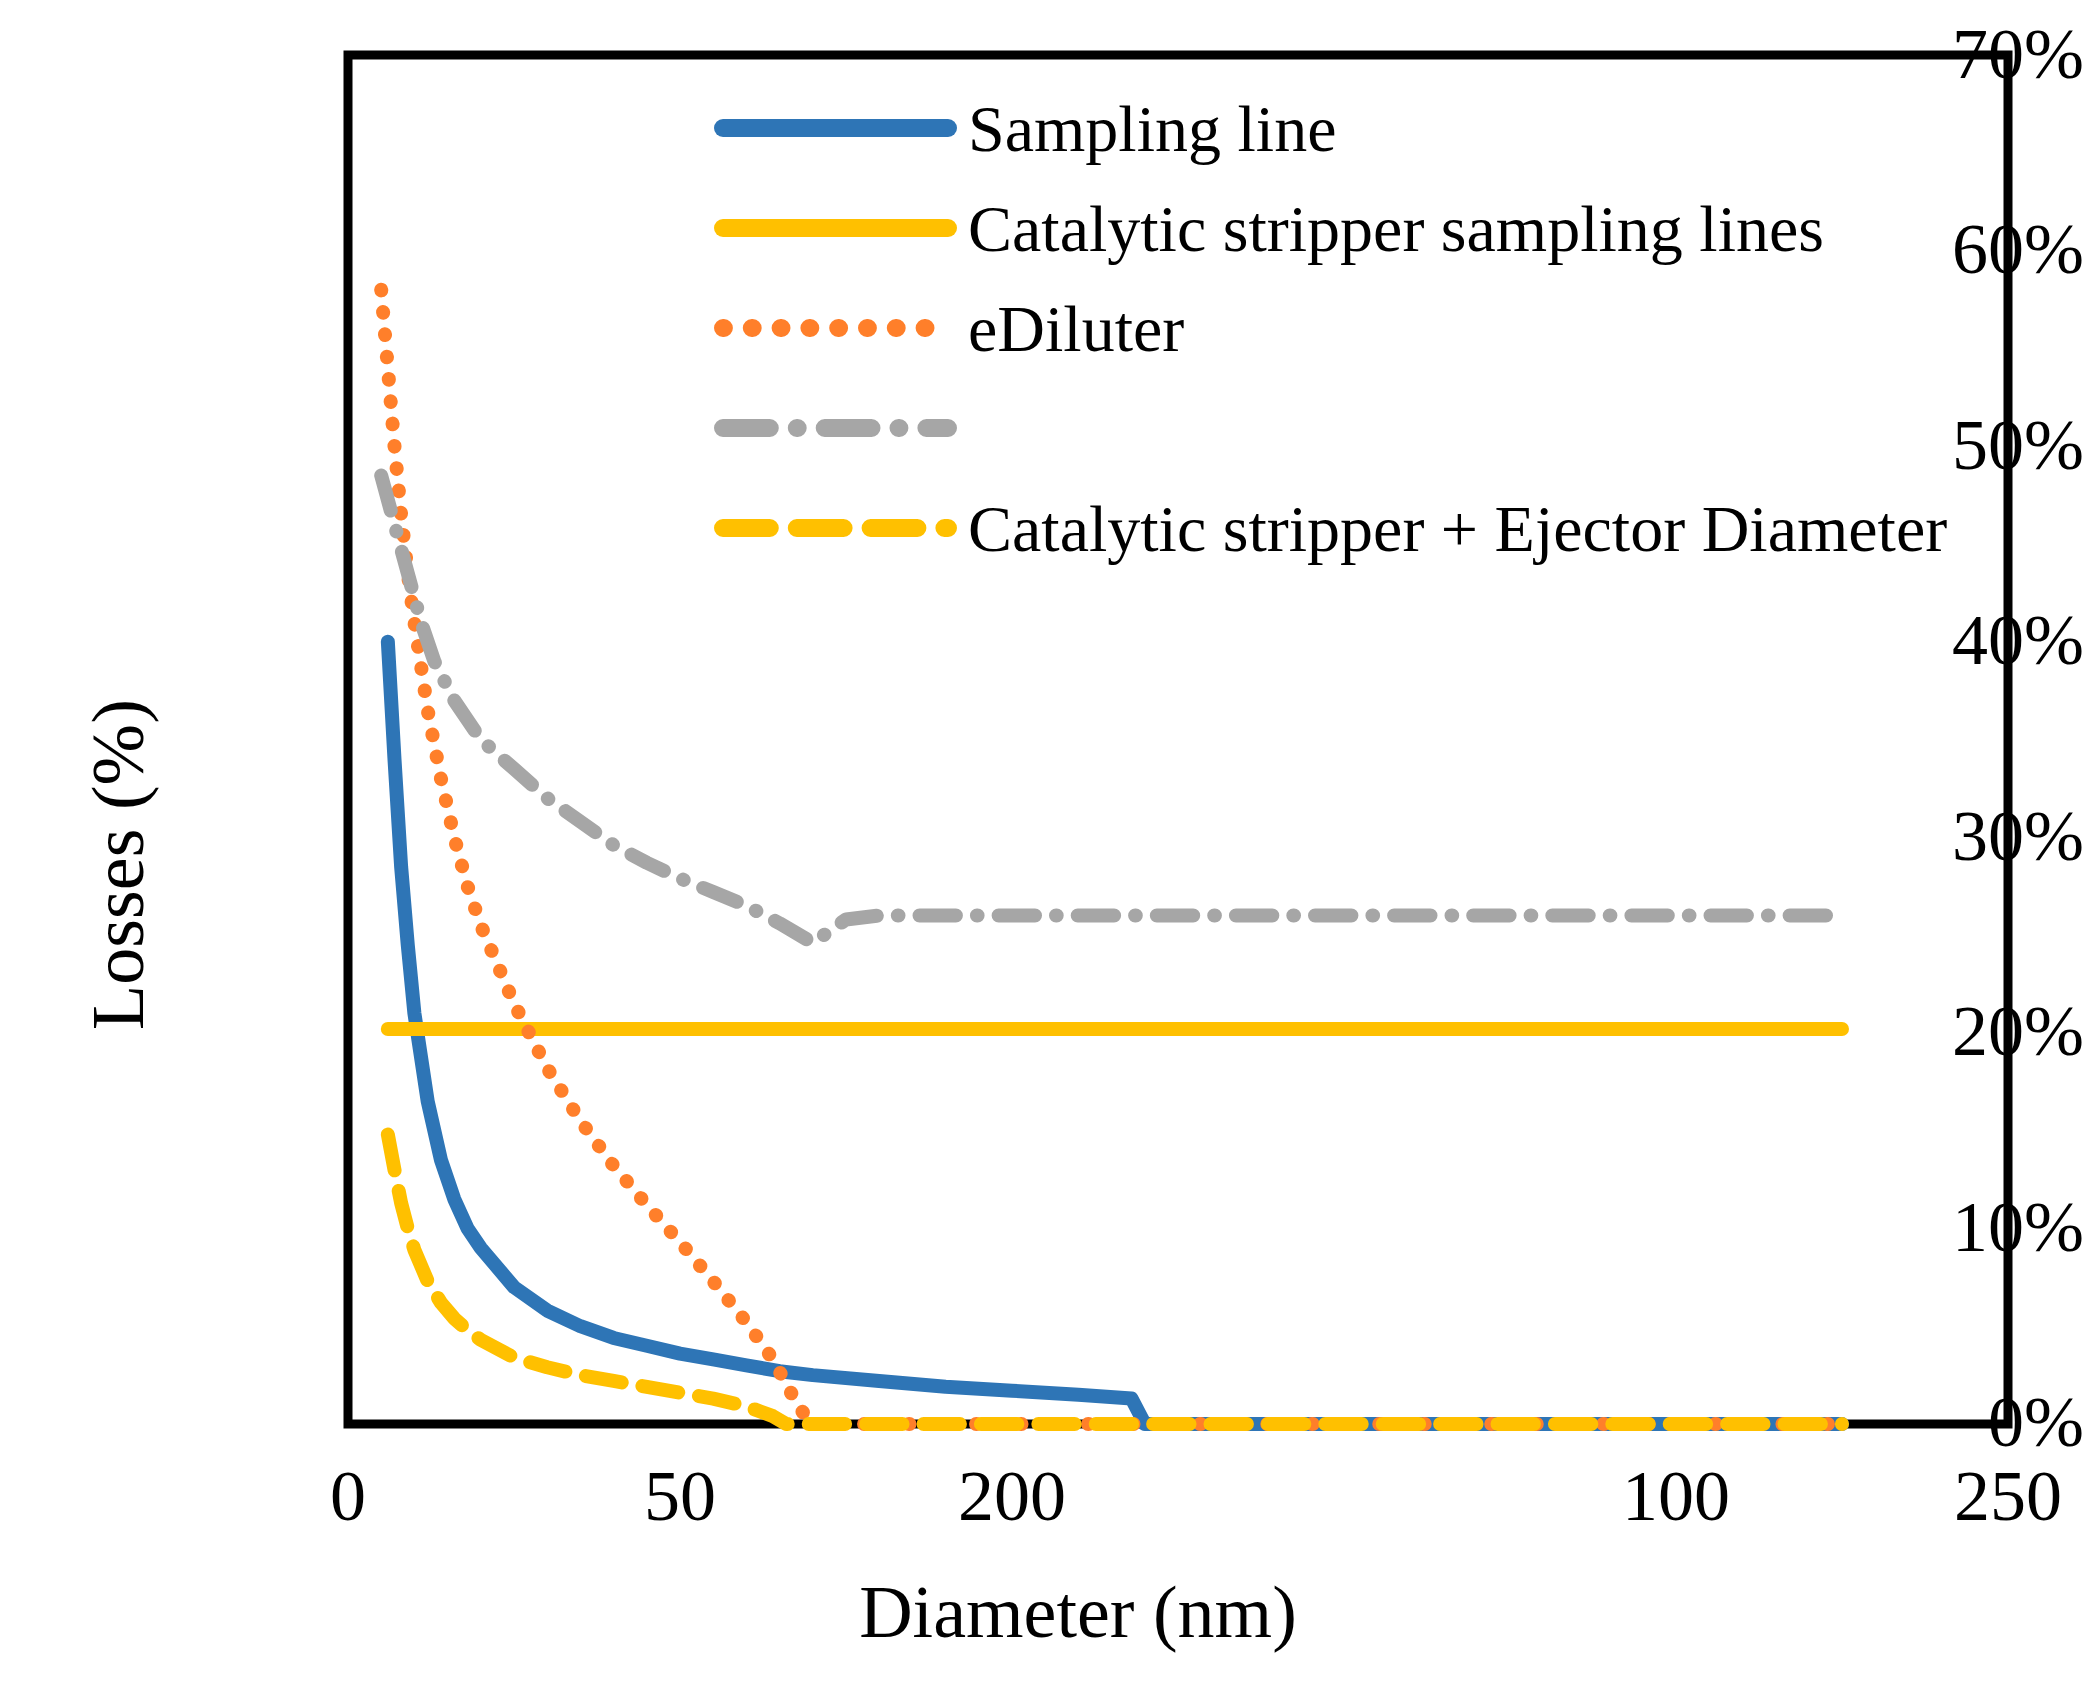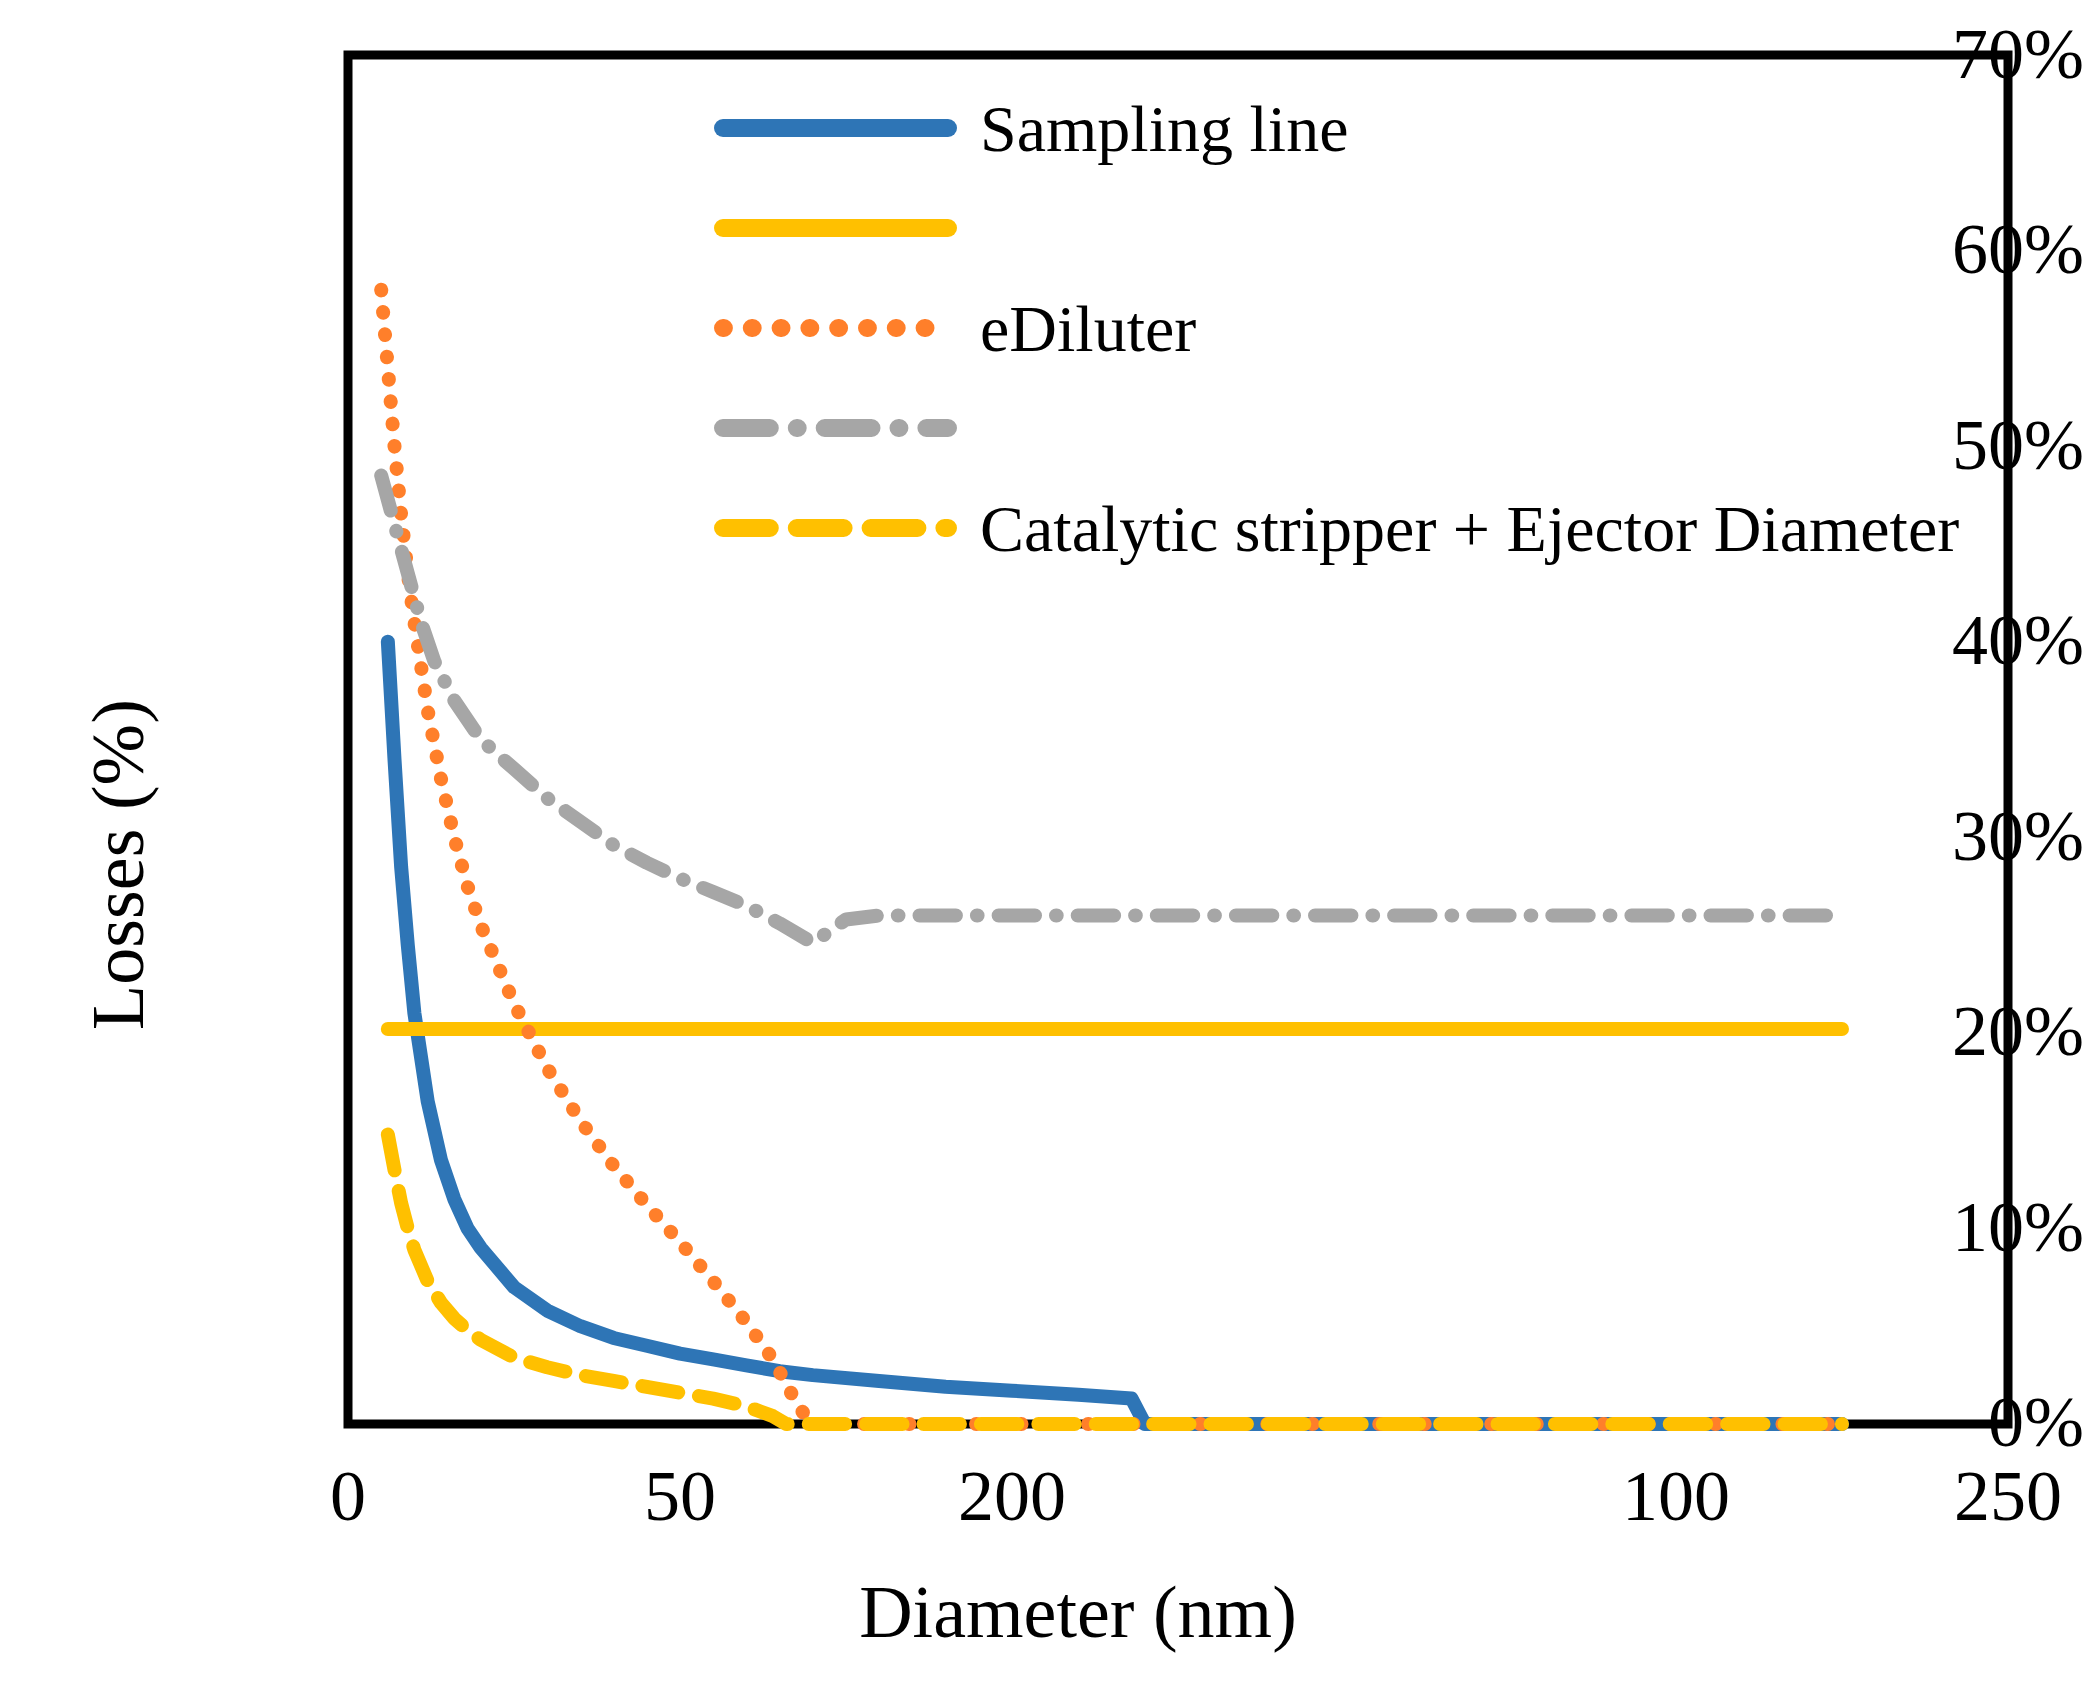--- a/index.html
+++ b/index.html
@@ -6,21 +6,21 @@
   html,body{margin:0;padding:0;background:#ffffff;}
   body{width:2084px;height:1684px;overflow:hidden;
        font-family:"Liberation Serif","DejaVu Serif",serif;color:#000;}
   #fig{position:relative;width:2084px;height:1684px;}
   .ytick{position:absolute;right:0;text-align:right;font-size:72px;line-height:1;
          white-space:nowrap;}
   .xtick{position:absolute;text-align:center;font-size:72px;line-height:1;white-space:nowrap;}
   #ylab{position:absolute;font-size:74px;white-space:nowrap;
         transform-origin:0 0;transform:rotate(-90deg);}
   #xlab{position:absolute;font-size:74px;white-space:nowrap;text-align:center;}
-  .legtext{position:absolute;font-size:66px;line-height:1;white-space:nowrap;margin-left:12px;}
+  .legtext{position:absolute;font-size:66px;line-height:1;white-space:nowrap;}
   svg{position:absolute;left:0;top:0;}
 </style>
 </head>
 <body>
 
 <div id="fig">
 
   <div class="ytick" style="top:18px;width:310px;">70%</div>
   <div class="ytick" style="top:213px;width:310px;">60%</div>
   <div class="ytick" style="top:409px;width:310px;">50%</div>
@@ -33,20 +33,21 @@
   <div class="xtick" style="left:248px;top:1460px;width:200px;">0</div>
   <div class="xtick" style="left:580px;top:1460px;width:200px;">50</div>
   <div class="xtick" style="left:912px;top:1460px;width:200px;">200</div>
   <div class="xtick" style="left:1576px;top:1460px;width:200px;">100</div>
   <div class="xtick" style="left:1908px;top:1460px;width:200px;">250</div>
 
   <div id="ylab" style="left:76px;top:1030px;">Losses (%)</div>
   <div id="xlab" style="left:678px;top:1570px;width:800px;">Diameter  (nm)</div>
 
   <div class="legtext" style="left:968px;top:96px;">Sampling line</div>
+  <div class="legtext" style="left:968px;top:196px;">Catalytic stripper sampling lines</div>
   <div class="legtext" style="left:968px;top:296px;text-align:right;">eDiluter</div>
   <div class="legtext" style="left:968px;top:496px;">Catalytic stripper + Ejector Diameter</div>
 
   <svg id="plot" width="2084" height="1684">
 
     <rect id="frame" x="348" y="55" width="1660" height="1369" fill="none" stroke="#000000" stroke-width="9"></rect>
     <g id="series-layer">
         <polyline points="387.84,641.71 394.48,759.06 401.12,866.62 407.76,944.85 414.40,1013.30 427.68,1101.31 440.96,1159.98 454.24,1199.09 467.52,1228.43 480.80,1247.99 514.00,1287.10 547.20,1310.57 580.40,1326.21 613.60,1337.95 646.80,1345.77 680.00,1353.59 713.20,1359.46 746.40,1365.33 779.60,1371.20 812.80,1375.11 879.20,1380.97 945.60,1386.84 1012.00,1390.75 1078.40,1394.66 1131.52,1398.58 1144.80,1424.00 1158.08,1424.00 1211.20,1424.00 1344.00,1424.00 1510.00,1424.00 1676.00,1424.00 1842.00,1424.00" fill="none" stroke="#2E75B6" stroke-width="14" stroke-linecap="round" stroke-linejoin="round"></polyline>
         <polyline points="387.84,1028.95 514.00,1028.95 680.00,1028.95 846.00,1028.95 1012.00,1028.95 1178.00,1028.95 1344.00,1028.95 1510.00,1028.95 1676.00,1028.95 1842.00,1028.95" fill="none" stroke="#FFC000" stroke-width="14" stroke-linecap="round" stroke-linejoin="round"></polyline>
         <polyline points="381.20,289.69 387.84,367.91 394.48,446.14 401.12,514.59 407.76,573.26 414.40,622.16 427.68,710.16 440.96,778.61 454.24,837.29 467.52,886.18 480.80,925.29 514.00,1003.52 547.20,1068.06 580.40,1120.86 613.60,1165.85 646.80,1204.96 680.00,1242.12 713.20,1281.23 746.40,1322.30 772.96,1359.46 799.52,1408.35 812.80,1424.00 879.20,1424.00 1012.00,1424.00 1178.00,1424.00 1344.00,1424.00 1510.00,1424.00 1676.00,1424.00 1842.00,1424.00" fill="none" stroke="#FF7F2A" stroke-width="14" stroke-linecap="round" stroke-linejoin="round" stroke-dasharray="0.7000000000000001 21.7"></polyline>

